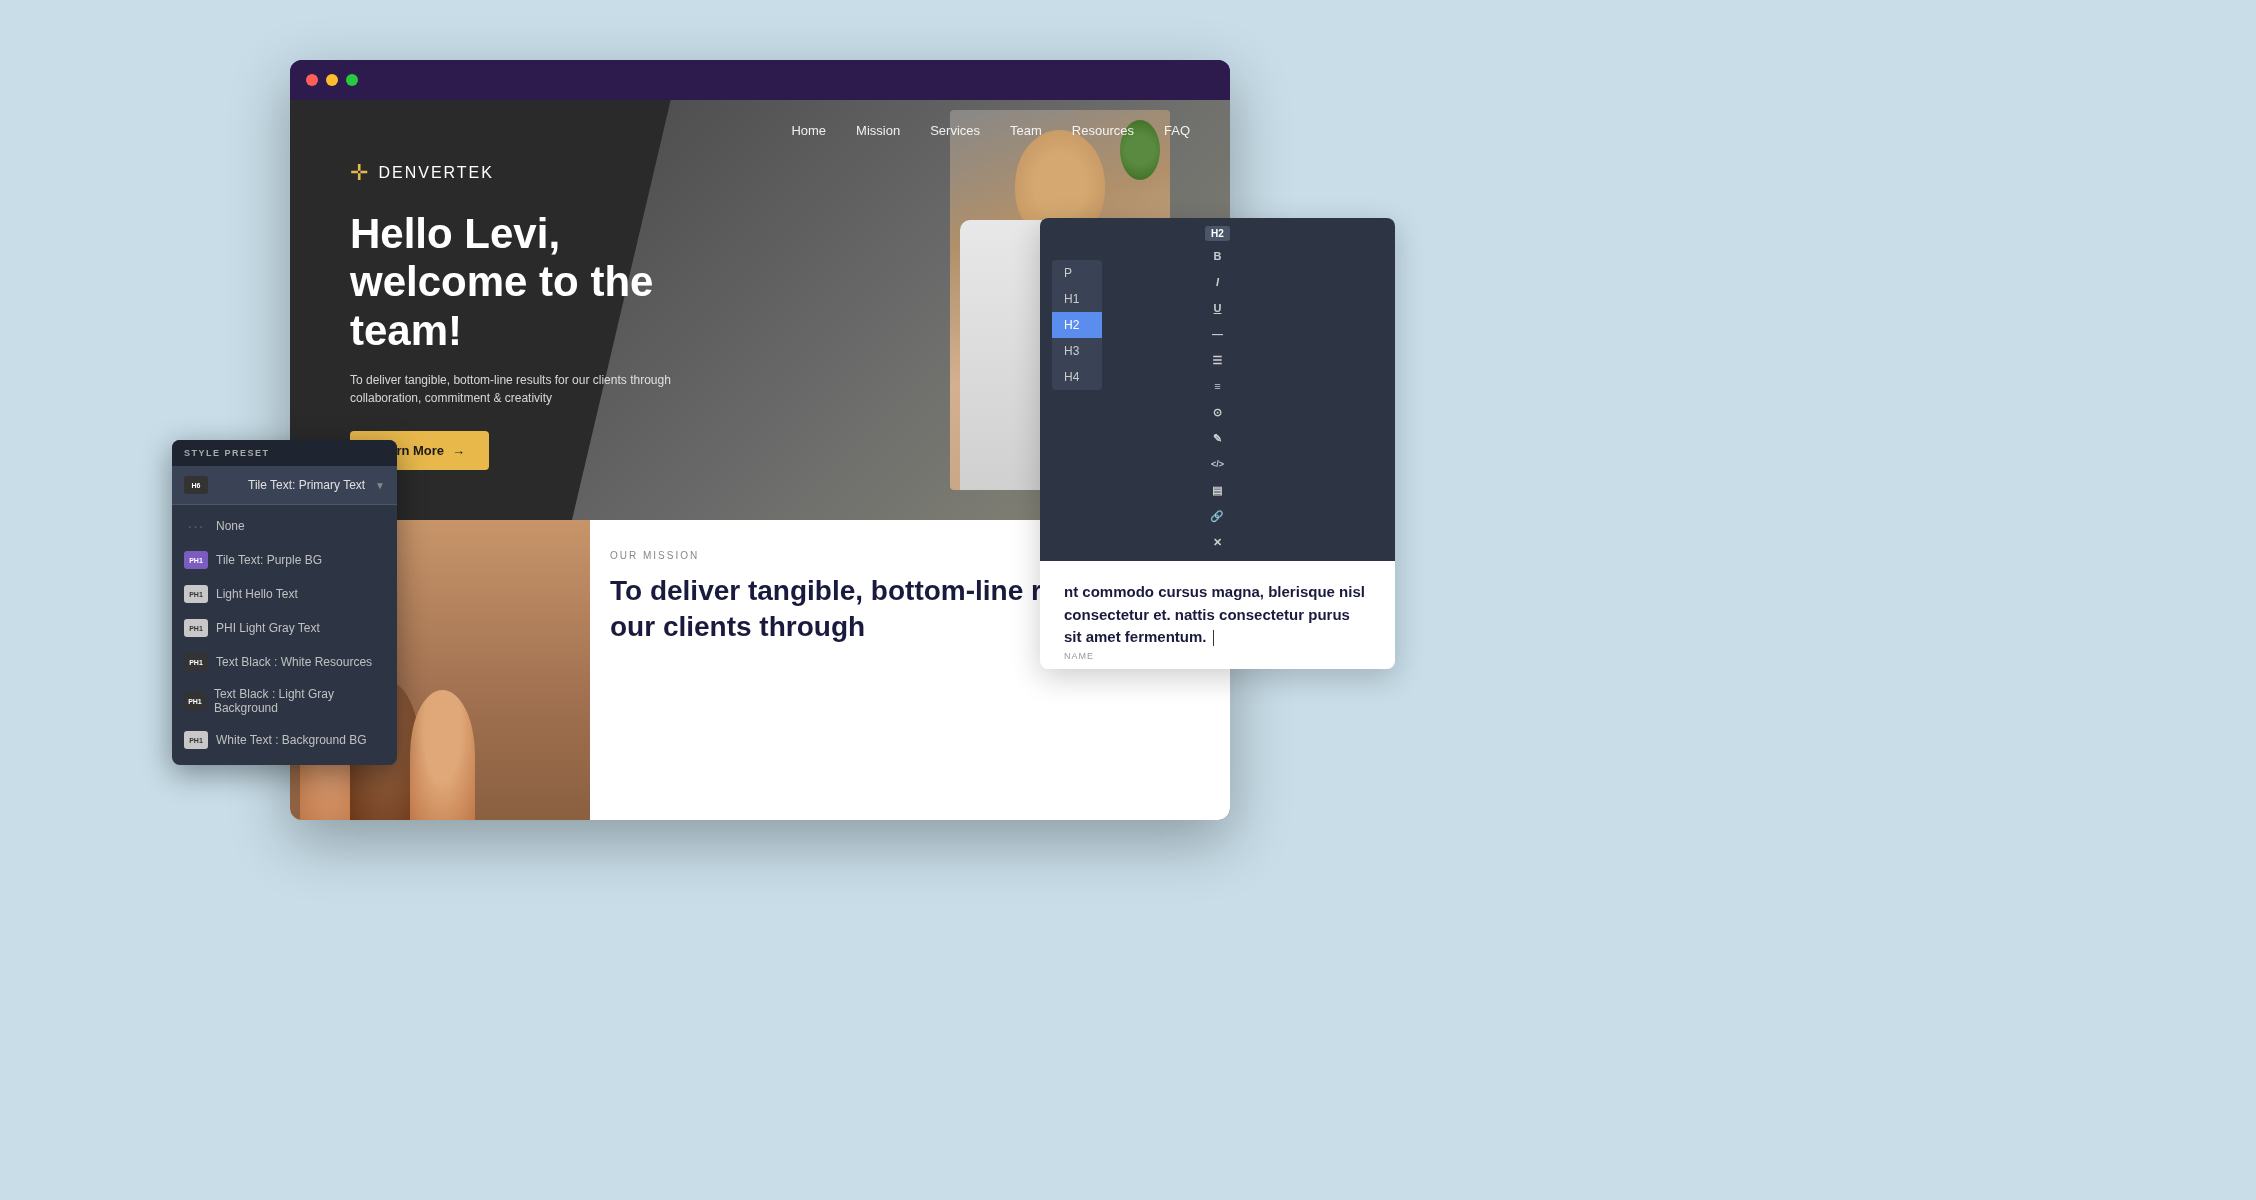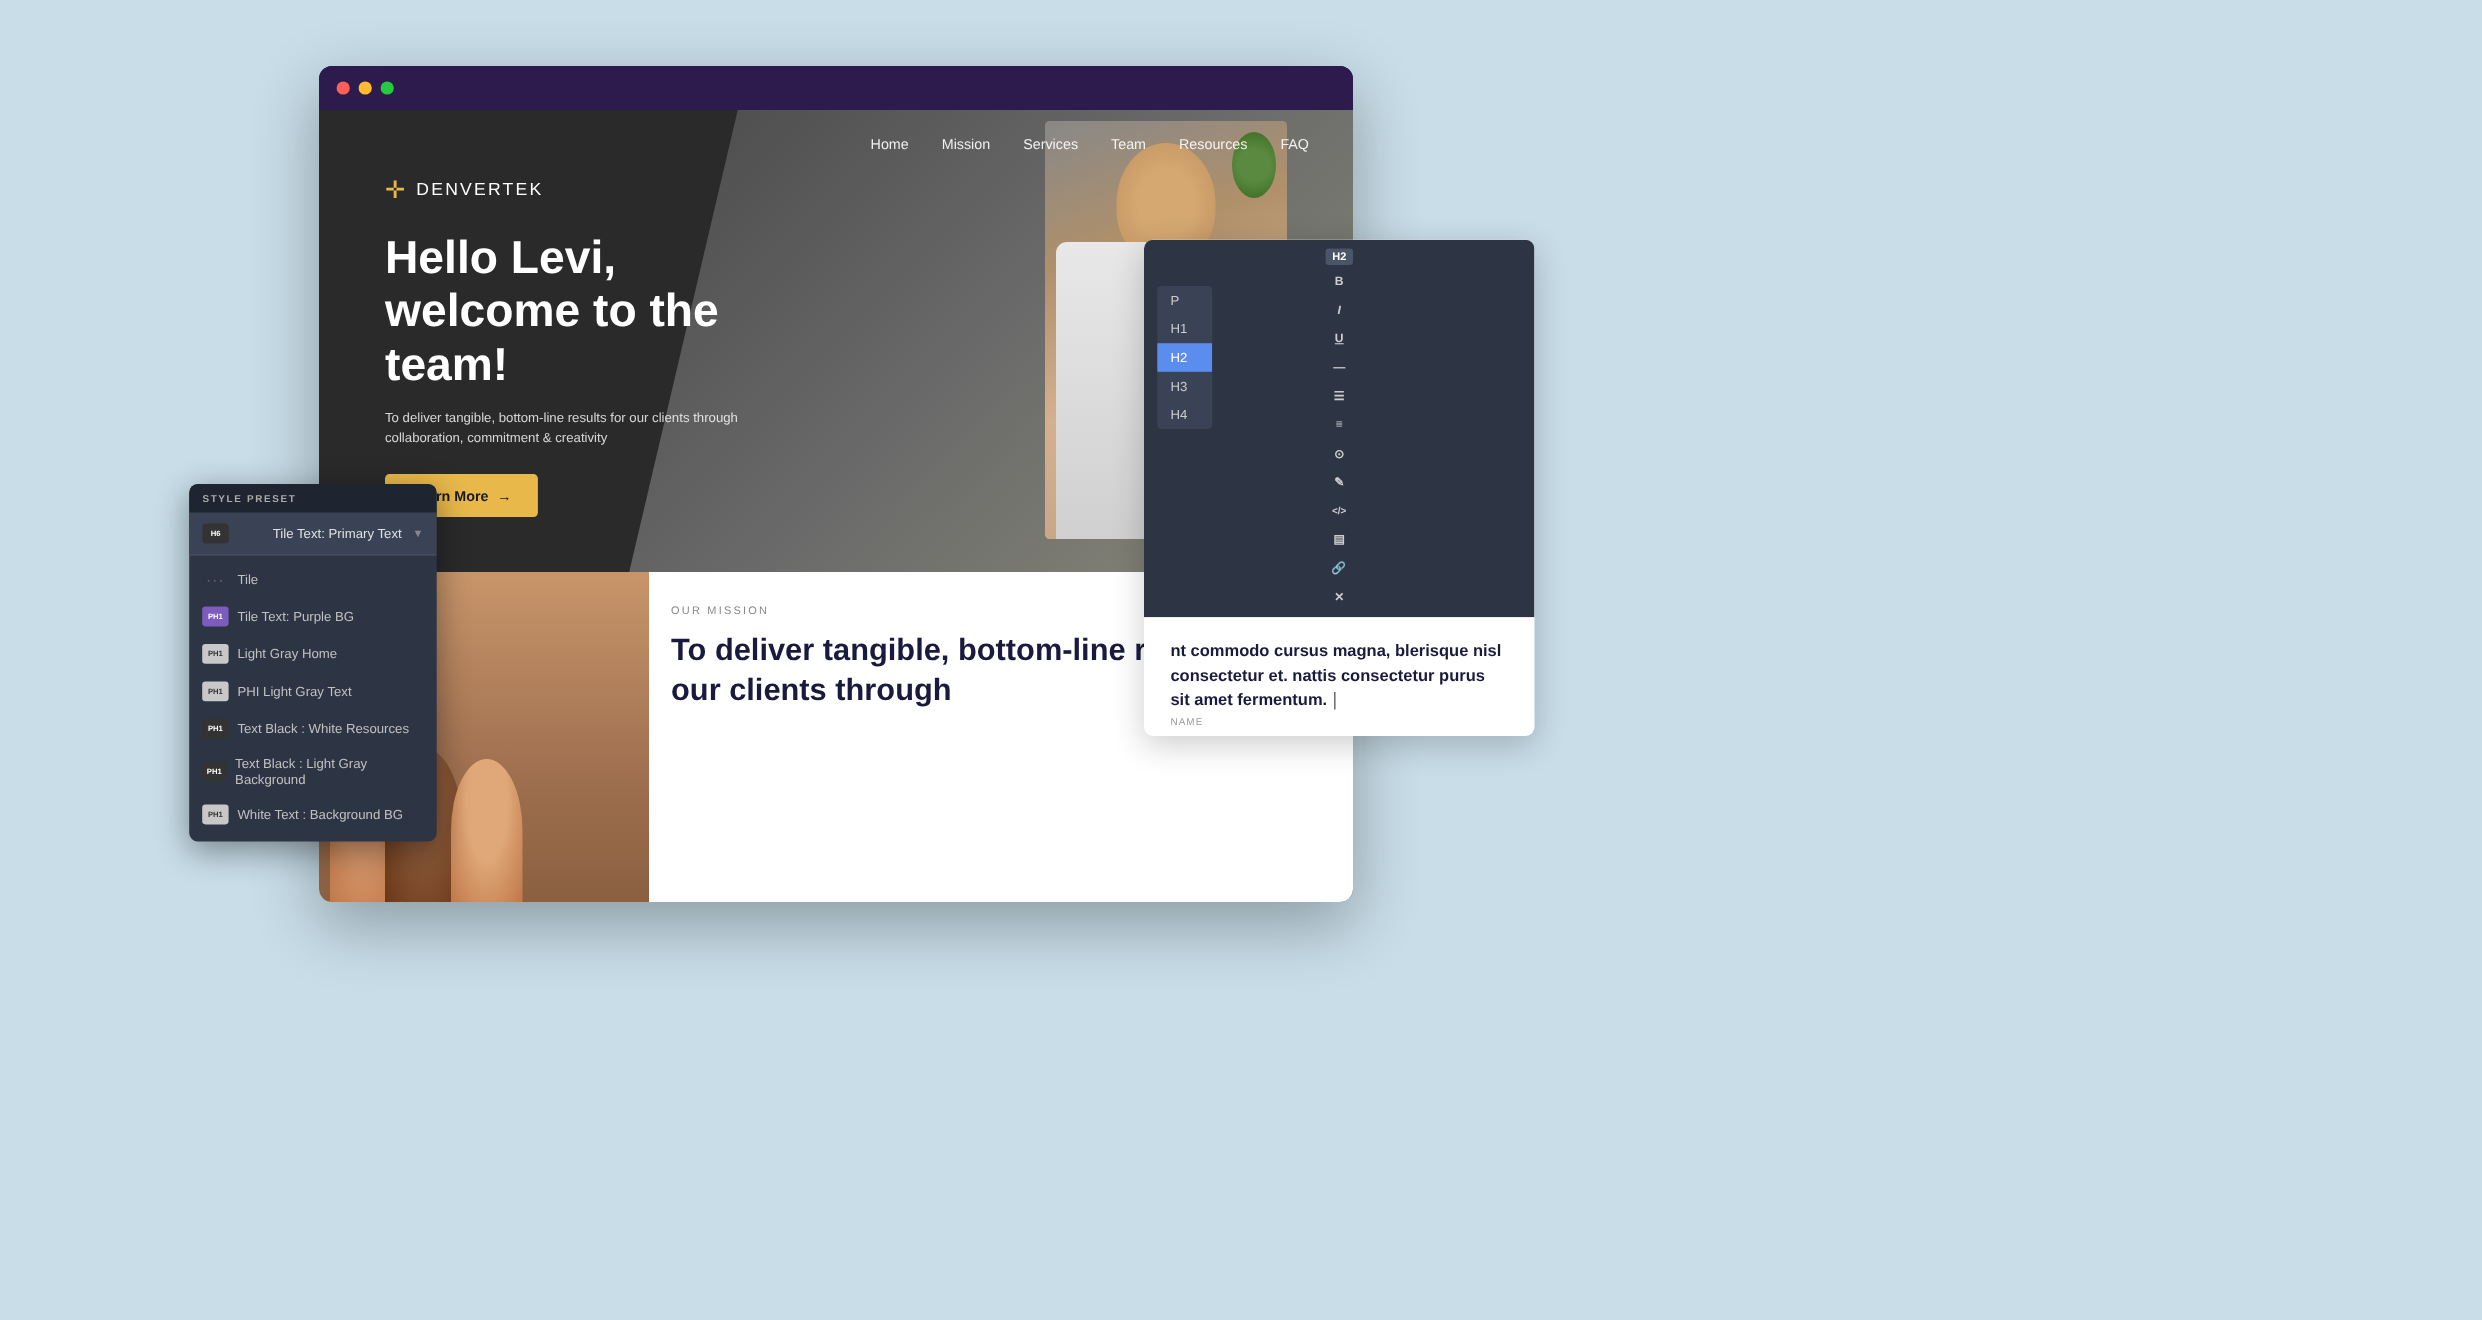--- a/index.html
+++ b/index.html
@@ -476,31 +476,31 @@
       <div class="preset-badge preset-badge-dark">H6</div>
       <span class="preset-name">Tile Text: Primary Text</span>
     </div>
     <span class="preset-chevron">▼</span>
   </div>
 
   <div class="style-preset-list">
 
     <div class="preset-item">
       <div class="none-dashes">···</div>
-      <span class="preset-item-name">Tile</span>
+      <span class="preset-item-name">None</span>
     </div>
 
     <div class="preset-item">
       <div class="preset-badge preset-badge-purple">PH1</div>
       <span class="preset-item-name">Tile Text: Purple BG</span>
     </div>
 
     <div class="preset-item">
       <div class="preset-badge preset-badge-light">PH1</div>
-      <span class="preset-item-name">Light Gray Home</span>
+      <span class="preset-item-name">Light Hello Text</span>
     </div>
 
     <div class="preset-item">
       <div class="preset-badge preset-badge-light">PH1</div>
       <span class="preset-item-name">PHI Light Gray Text</span>
     </div>
 
     <div class="preset-item">
       <div class="preset-badge preset-badge-dark">PH1</div>
       <span class="preset-item-name">Text Black : White Resources</span>

